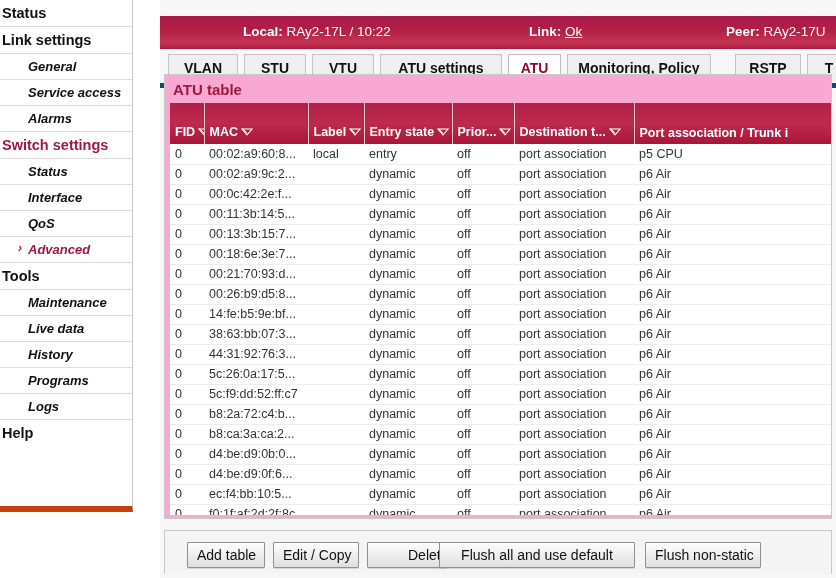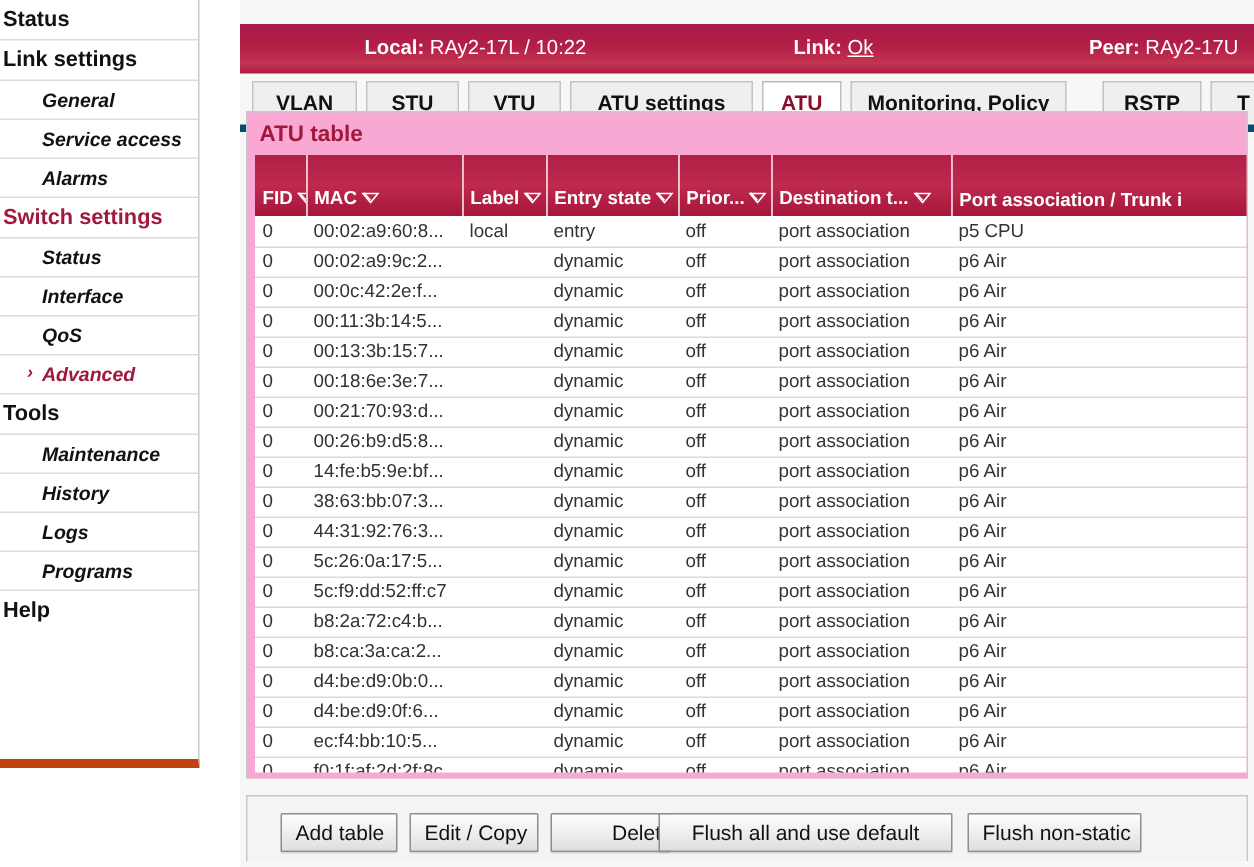--- a/index.html
+++ b/index.html
@@ -155,23 +155,24 @@
       <div class="nav-item"><span>General</span></div>
       <div class="nav-item"><span>Service access</span></div>
       <div class="nav-item"><span>Alarms</span></div>
       <div class="nav-group red"><span>Switch settings</span></div>
       <div class="nav-item"><span>Status</span></div>
       <div class="nav-item"><span>Interface</span></div>
       <div class="nav-item"><span>QoS</span></div>
       <div class="nav-item active"><span class="chev">›</span><span>Advanced</span></div>
       <div class="nav-group"><span>Tools</span></div>
       <div class="nav-item"><span>Maintenance</span></div>
+      <div class="nav-item"><span>Live data</span></div>
       <div class="nav-item"><span>History</span></div>
+      <div class="nav-item"><span>Programs</span></div>
       <div class="nav-item"><span>Logs</span></div>
-      <div class="nav-item"><span>Programs</span></div>
       <div class="nav-group last"><span>Help</span></div>
     </nav>
 
   <div id="main">
 
     <div id="topbar">
       <div class="tb-cell tb-local">
         <b>Local:</b>
         <span>RAy2-17L / 10:22</span>
       </div>

